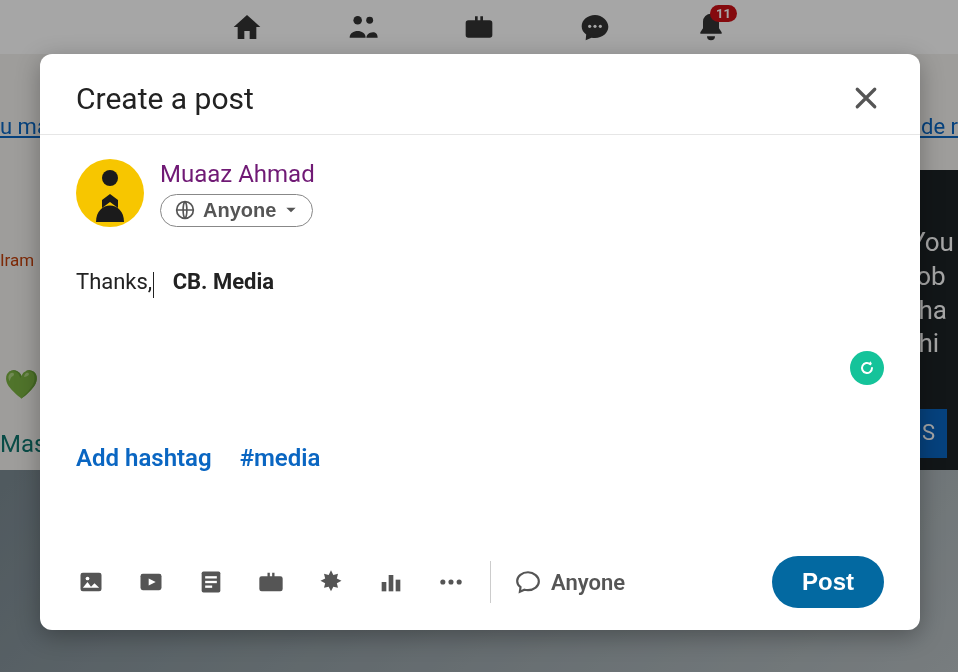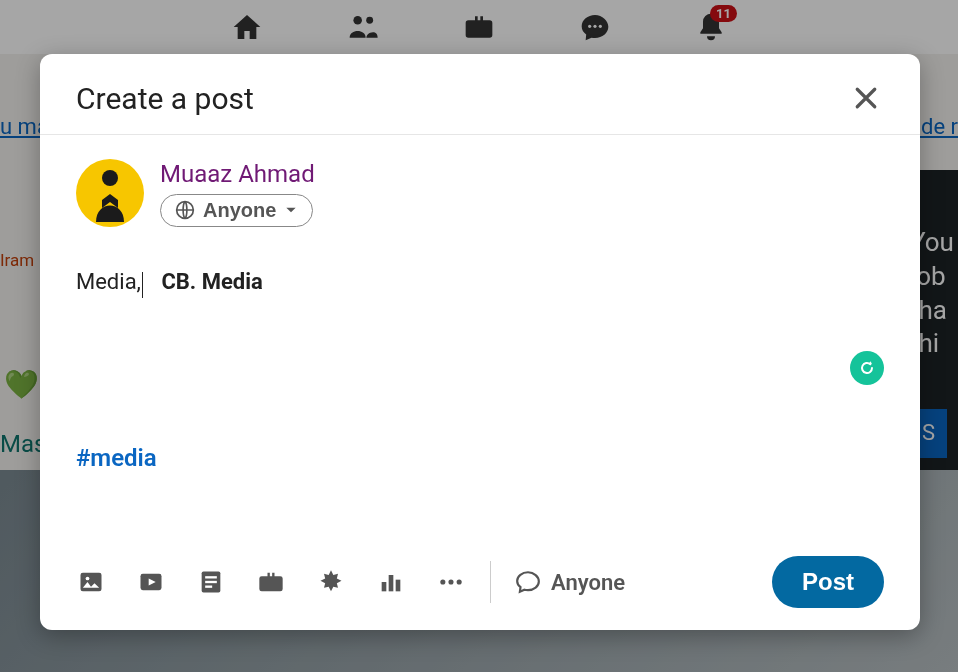--- a/index.html
+++ b/index.html
@@ -144,31 +144,32 @@
             </svg>
           <span>Anyone</span>
           <svg class="caret" viewBox="0 0 24 24">
               <path d="M4 8l8 8 8-8z"></path>
             </svg>
         </button>
       </div>
     </div>
 
     <div class="post-content">
-      <span>Media,</span><span class="cursor"></span><span class="post-bold"> CB. Media</span>
+      <span>Thanks,</span><span class="cursor"></span><span class="post-bold"> CB. Media</span>
     </div>
 
     <div class="grammarly">
       <svg viewBox="0 0 24 24">
           <path d="M18 12a6 6 0 1 1-2-4.5" fill="none" stroke="#fff" stroke-width="2.4" stroke-linecap="round"></path>
           <path d="M16 4l2 3-4 .6z" fill="#fff"></path>
         </svg>
     </div>
 
     <div class="hashtag-row">
+      <span>Add hashtag</span>
       <span>#media</span>
     </div>
   </div>
 
   <div class="modal-footer">
     <div class="toolbar">
       <div class="ticon">
         <svg viewBox="0 0 24 24">
             <rect x="3" y="4" width="18" height="16" rx="2"></rect>
             <path d="M5 17l4-5 3 4 3-3 4 4H5z" fill="#fff"></path>

